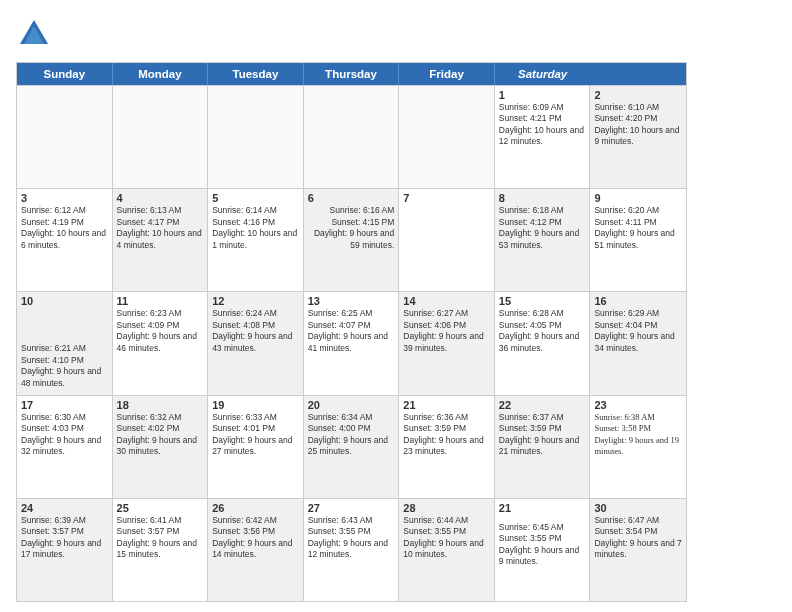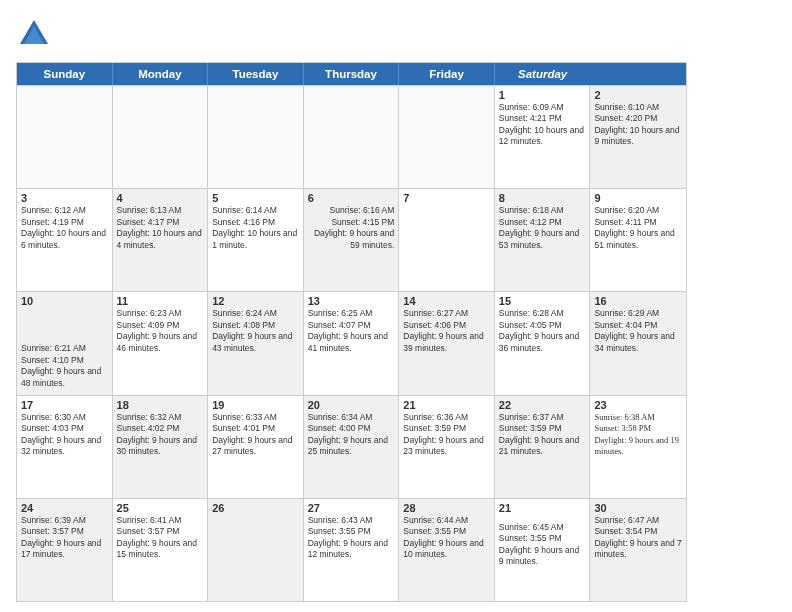--- a/index.html
+++ b/index.html
@@ -301,20 +301,23 @@
 Daylight: 9 hours and 17 minutes.</div>
           </div>
           <div class="cal-cell">
             <span class="day-num">25</span>
             <div class="day-info" style="white-space: pre-line;">Sunrise: 6:41 AM
 Sunset: 3:57 PM
 Daylight: 9 hours and 15 minutes.</div>
           </div>
           <div class="cal-cell shaded">
             <span class="day-num">26</span>
+            <div class="day-info" style="white-space: pre-line;">Sunrise: 6:42 AM
+Sunset: 3:56 PM
+Daylight: 9 hours and 14 minutes.</div>
           </div>
           <div class="cal-cell">
             <span class="day-num">27</span>
             <div class="day-info" style="white-space: pre-line;">Sunrise: 6:43 AM
 Sunset: 3:55 PM
 Daylight: 9 hours and 12 minutes.</div>
           </div>
           <div class="cal-cell shaded">
             <span class="day-num">28</span>
             <div class="day-info" style="white-space: pre-line;">Sunrise: 6:44 AM

